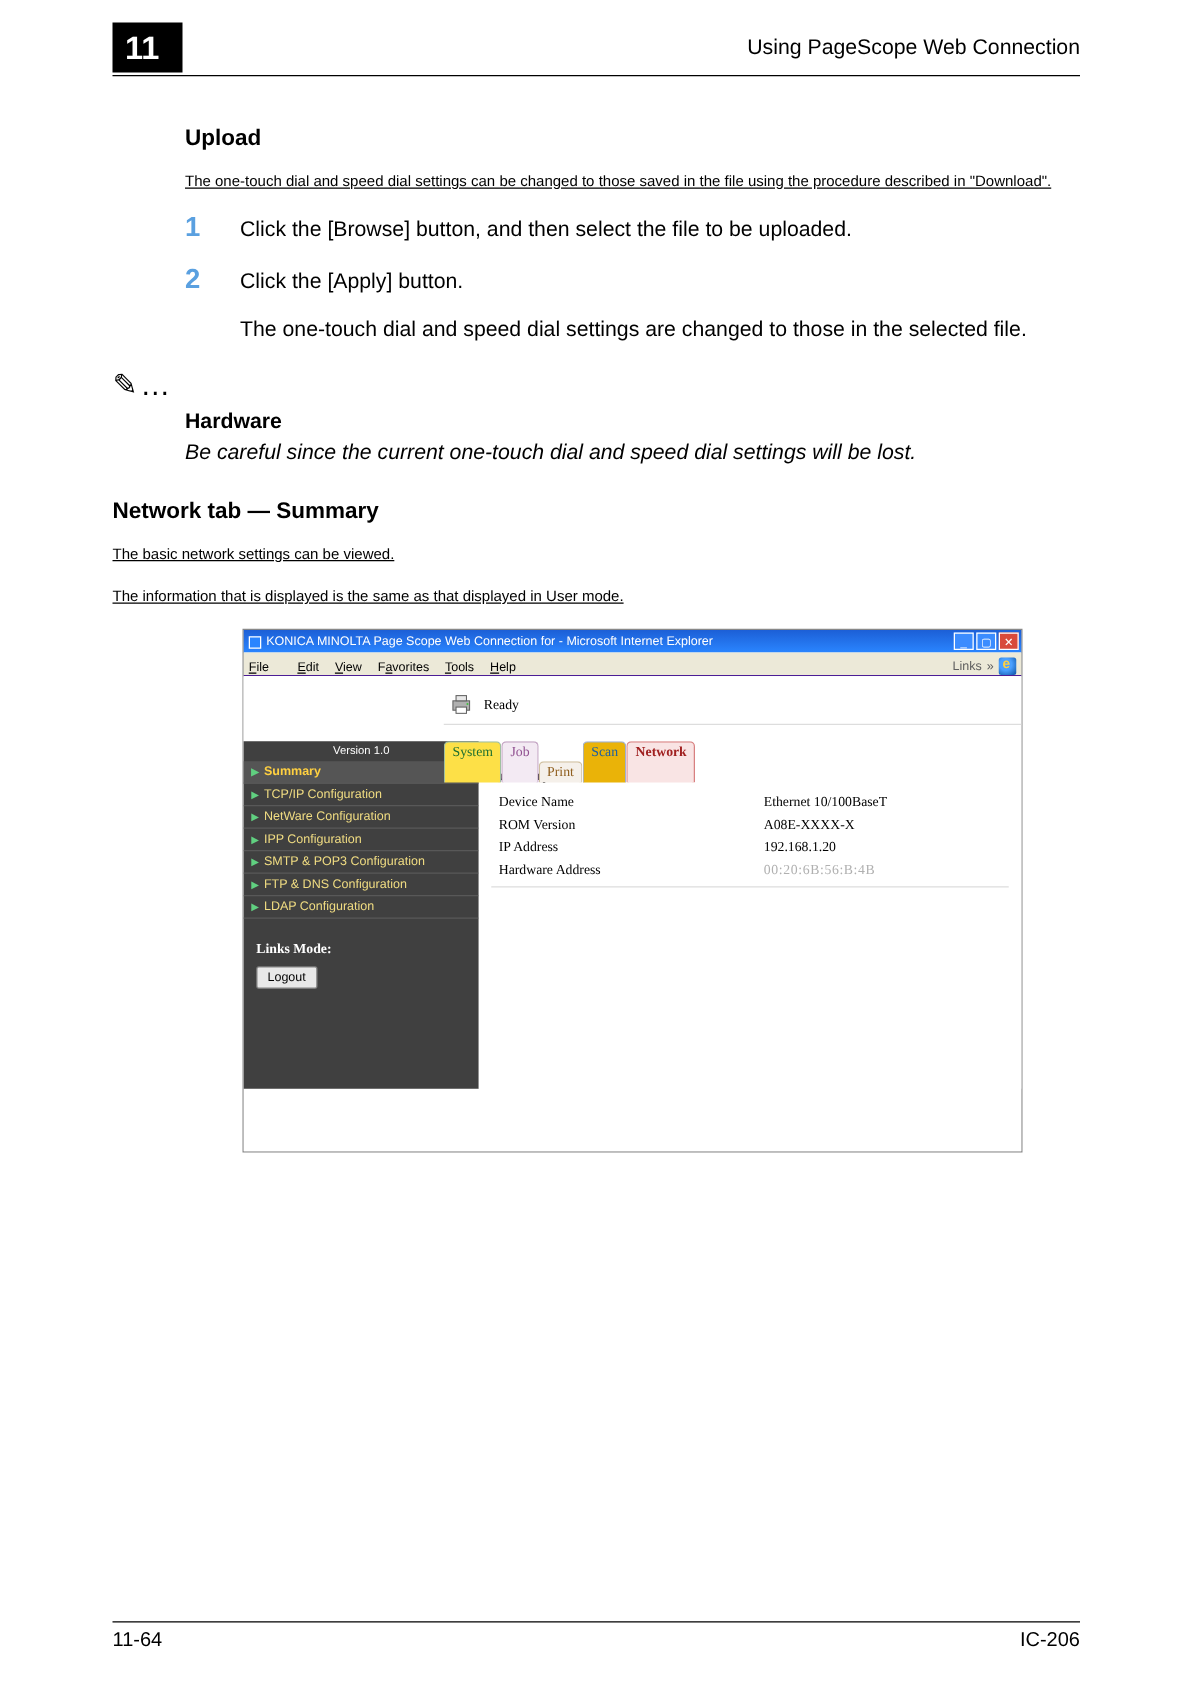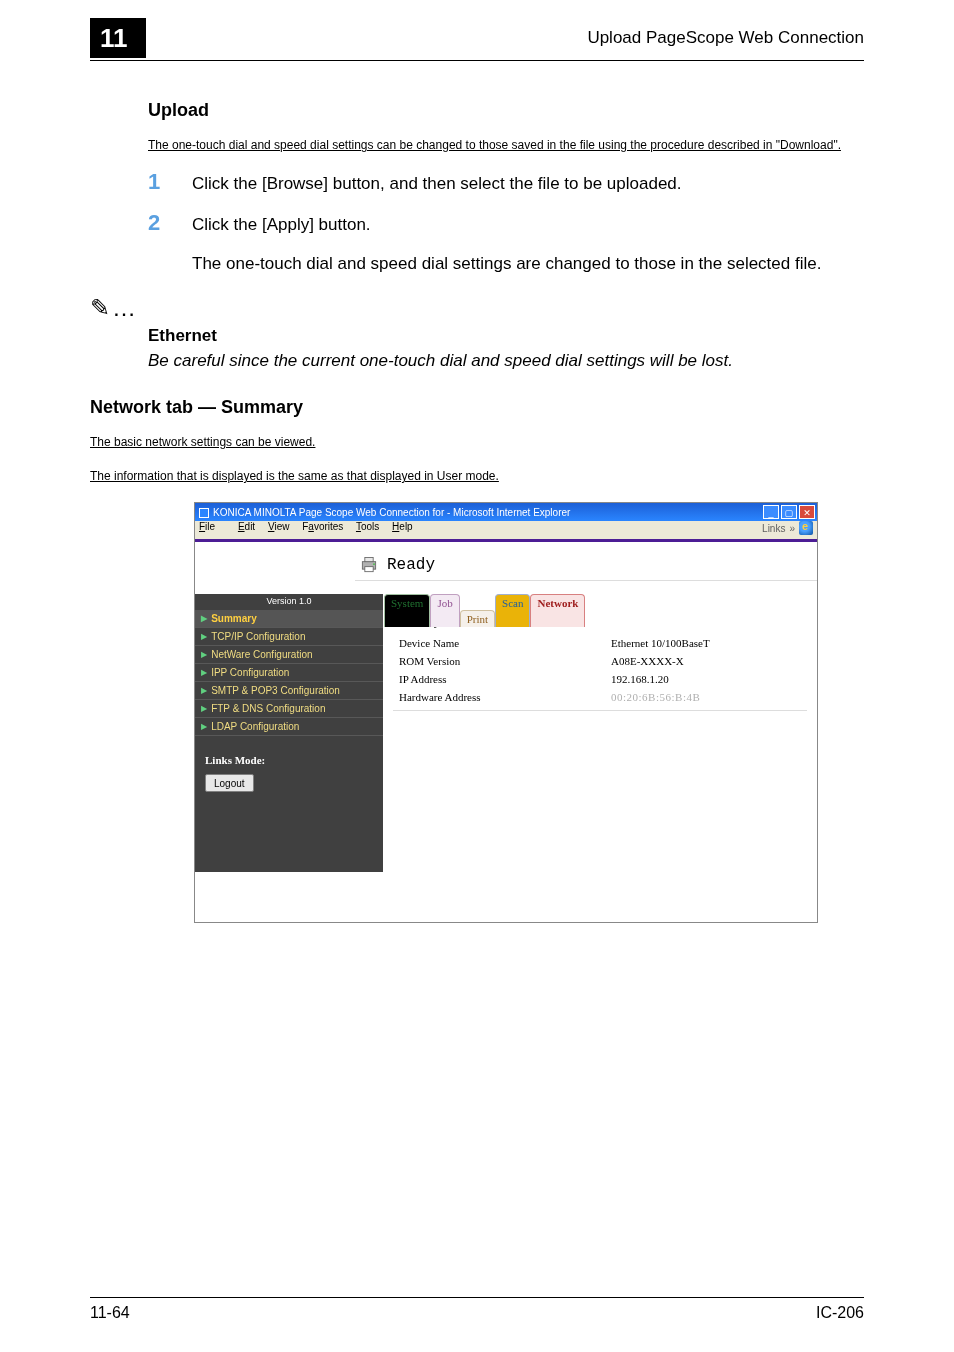--- a/index.html
+++ b/index.html
@@ -154,25 +154,25 @@
     border: 1px solid #ffffff;
     box-sizing: border-box;
   }
   .wbtn.min { background: #3b8cff; }
   .wbtn.max { background: #3b8cff; }
   .wbtn.close { background: #d84a3c; }
   .menu-bar {
     background: #ece9d8;
     height: 18px;
     display: flex;
-    align-items: flex-start;
+    align-items: flex-end;
     justify-content: space-between;
     padding: 0 4px;
     font-size: 10px;
-    border-bottom: 3px solid #4c1d95;
+    border-bottom: 1px solid #4c1d95;
   }
   .menu-left span {
     margin-right: 10px;
     color: #000000;
   }
   .menu-left span u {
     text-decoration: underline;
   }
   .menu-right {
     display: flex;
@@ -210,22 +210,22 @@
   .brand-left {
     width: 160px;
     height: 52px;
     background: #ffffff;
   }
   .status-right {
     flex: 1;
     padding: 8px 0 0 4px;
     display: flex;
     align-items: center;
-    font-family: Liberation Mono, monospace;
-    font-size: 16px;
+    font-family: Liberation Serif, serif;
+    font-size: 11px;
     gap: 8px;
     border-bottom: 1px solid #dddddd;
     height: 30px;
     box-sizing: content-box;
   }
   .printer-ico {
     width: 20px;
     height: 20px;
     display: inline-block;
   }
@@ -247,21 +247,21 @@
   .tab {
     font-family: "Times New Roman", serif;
     font-size: 11px;
     padding: 2px 6px;
     border: 1px solid #c0c0c0;
     border-bottom: none;
     background: #f4f4ee;
     margin-right: 0;
     border-radius: 4px 4px 0 0;
   }
-  .tab.sys { color: #207030; border-color: #a0c0a0; background: #000000; margin-left: 29px; }
+  .tab.sys { color: #207030; border-color: #a0c0a0; background: #fde047; }
   .tab.job { color: #905090; border-color: #c0a0c0; background: #f3eaf3; }
   .tab.prn { color: #906020; border-color: #d0c0a0; background: #f5f0ea; margin-top: 16px; }
   .tab.scn { color: #2060a0; border-color: #a0b0d0; background: #eab308; }
   .tab.net {
     color: #a02020;
     background: #f9e4e4;
     border-color: #d88080;
     font-weight: bold;
   }
   .version {
@@ -351,42 +351,42 @@
     color: #000000;
     border-top: 1px solid #000000;
     padding-top: 6px;
   }
 </style>
 </head>
 <body>
 
 <div class="page">
   <div class="chapter-box">11</div>
-  <div class="running-head">Upload PageScope Web Connection</div>
+  <div class="running-head">Using PageScope Web Connection</div>
   <div class="rule"></div>
 
   <div class="content">
 
     <div class="h-sub">Upload</div>
     <p class="para">The one-touch dial and speed dial settings can be changed to those saved in the file using the procedure described in "Download".</p>
 
     <ol class="steps">
       <li>
         <span class="step-num">1</span>
         <span class="step-text">Click the [Browse] button, and then select the file to be uploaded.</span>
       </li>
       <li>
         <span class="step-num">2</span>
         <span class="step-text">Click the [Apply] button.</span>
       </li>
     </ol>
     <p class="step-extra">The one-touch dial and speed dial settings are changed to those in the selected file.</p>
 
     <div class="note-icon">✎…</div>
-    <div class="note-title">Ethernet</div>
+    <div class="note-title">Hardware</div>
     <p class="note-body">Be careful since the current one-touch dial and speed dial settings will be lost.</p>
 
     <div class="h-sub" style="margin-left:-58px;">Network tab — Summary</div>
     <p class="para" style="margin-left:-58px;">The basic network settings can be viewed.</p>
     <p class="para" style="margin-left:-58px;">The information that is displayed is the same as that displayed in User mode.</p>
 
     
     <div class="browser-wrap">
       <div class="window-bar">
         <div class="window-title">KONICA MINOLTA Page Scope Web Connection for       - Microsoft Internet Explorer</div>

